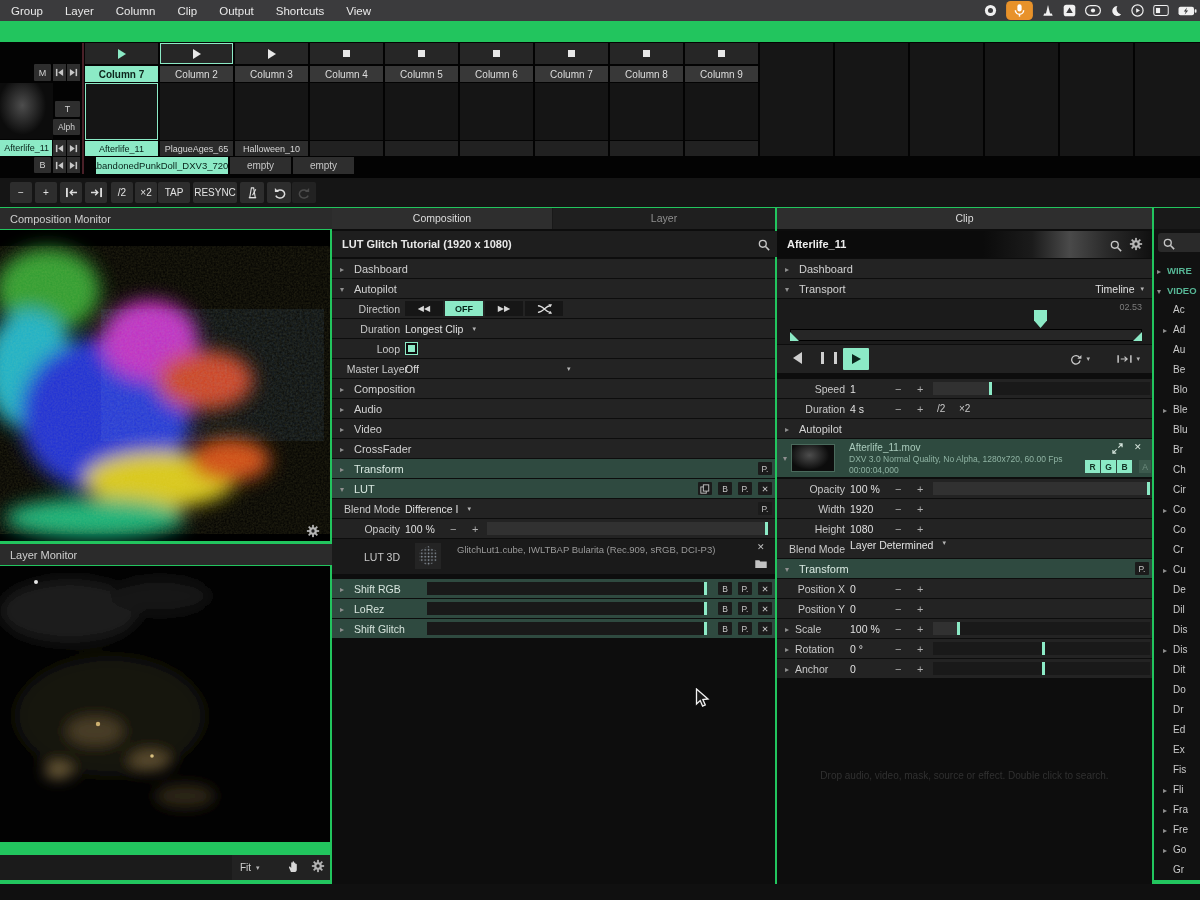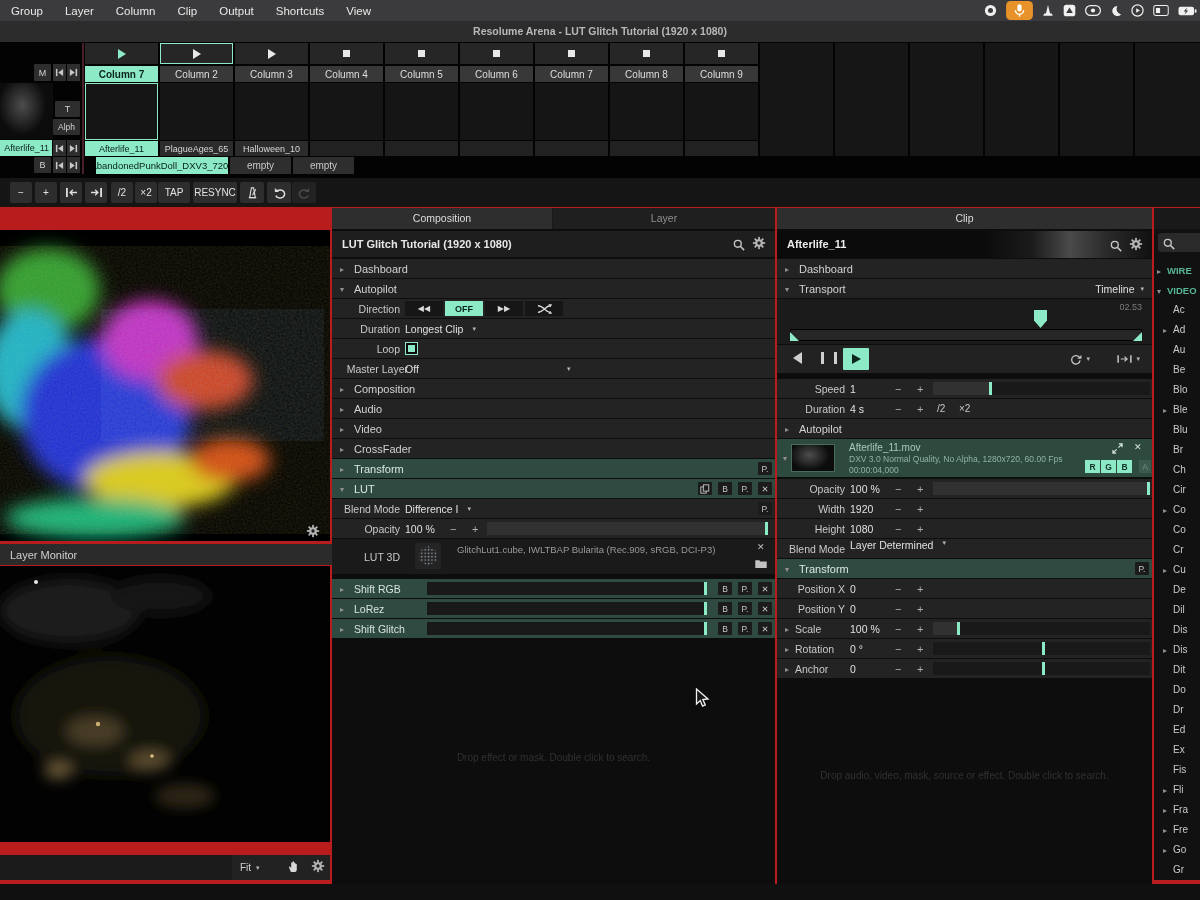--- a/index.html
+++ b/index.html
@@ -1,16 +1,16 @@
 <!DOCTYPE html>
 <html><head>
 <meta charset="utf-8">
 <style>
   html,body{margin:0;padding:0;background:#000;}
-  #app{position:relative;width:1200px;height:900px;overflow:hidden;background:#b91c1c;
+  #app{position:relative;width:1200px;height:900px;overflow:hidden;background:#22c55e;
        font-family:"Liberation Sans",sans-serif;-webkit-font-smoothing:antialiased;cursor:default;}
   .abs{position:absolute;}
   .flex{display:flex;align-items:center;}
   #menubar{left:0;top:0;width:1200px;height:21px;background:#3b3b3d;color:#e9e9e9;font-size:11.5px;}
   .menu-item{padding:0 11px;height:21px;display:flex;align-items:center;}
   #tray{position:absolute;right:3px;top:0;height:21px;display:flex;align-items:center;gap:9px;}
   .tray-ic{display:flex;align-items:center;justify-content:center;}
   #titlebar{left:0;top:21px;width:1200px;height:21px;background:#2c2c2c;color:#b8b8b8;
             font-size:10.5px;font-weight:bold;text-align:center;line-height:21px;}
   #deck{left:0;top:42px;width:1200px;height:136px;background:#030303;overflow:hidden;}
@@ -109,21 +109,20 @@
         <div class="tray-ic">
           <svg viewBox="0 0 19 10" width="19" height="10">
             <rect x="0.5" y="0.8" width="15.5" height="8.4" rx="2" fill="#f0f0f0"></rect>
             <rect x="16.7" y="3.3" width="1.8" height="3.4" rx="0.8" fill="#f0f0f0"></rect>
             <path d="M9 1.6 5.8 5.6h2L6.7 8.4l3.5-4H8.1z" fill="#3b3b3d"></path>
           </svg>
         </div>
       </div>
   </div>
 
-  <div id="titlebar" class="abs">Resolume Arena - LUT Glitch Tutorial (1920 x 1080)</div>
 
   <div id="deck" class="abs">
       <div style="position: absolute; left: 85px; top: 1px; width: 73px; height: 21px; background: rgb(38, 38, 38); display: flex; align-items: center; justify-content: center;">
         <div class="tri-r" style="border-left-color: rgb(140, 234, 198);"></div>
       </div>
       <div style="position: absolute; left: 85px; top: 24px; width: 73px; height: 16px; background: rgb(140, 234, 198);">
         <div class="collbl" style="color: rgb(12, 36, 27); font-weight: bold;">Column 7</div>
       </div>
       <div class="dkcell thumb-afterlife" style="position: absolute; left: 85px; top: 41px; width: 73px; height: 57px; background: rgb(21, 21, 21); box-shadow: rgb(140, 234, 198) 0px 0px 0px 1px inset;"></div>
       <div style="position: absolute; left: 85px; top: 99px; width: 73px; height: 15px; background: rgb(140, 234, 198);">
@@ -298,20 +297,23 @@
         </svg>
       </div>
       <div class="tb" style="left: 292px; width: 24px; opacity: 0.55;">
         <svg viewBox="0 0 14 13" width="13" height="12">
           <path d="M10.5 5A5 4.4 0 1 0 11 9.4" fill="none" stroke="#777" stroke-width="1.6"></path>
           <path d="M12 1v4.5H7.5z" fill="#777"></path>
         </svg>
       </div>
     </div>
 
+  <div class="abs panel-hd" style="left:0;top:208px;width:330px;height:21px;">
+    <span>Composition Monitor</span>
+  </div>
   <div class="abs" style="left:0;top:230px;width:330px;height:311px;background:#000;">
     <svg width="330" height="311" viewBox="0 0 330 311">
       <defs>
         <filter id="blur1">
             <feGaussianBlur stdDeviation="9"></feGaussianBlur>
           </filter>
         <filter id="speck">
             <feTurbulence type="fractalNoise" baseFrequency="0.55" numOctaves="2" seed="7"></feTurbulence>
           <feColorMatrix type="matrix" values="0 0 0 0 0.9  0 0 0 0 0.8  0 0 0 0 0.2  0 0 0 0.8 0"></feColorMatrix>
           </filter>
@@ -393,21 +395,21 @@
             <circle cx="8" cy="8" r="1.9" fill="#1d1d1d"></circle>
           </svg></span>
       </div>
   </div>
 
   <div id="midpanel" class="abs" style="left:332px;top:208px;width:443px;height:676px;background:#0d0d0d;">
     <div class="abs" style="left:0;top:0;width:443px;height:21px;background:#191919;">
       <div class="abs" style="left:0;top:0;width:220px;height:21px;background:#2e2e2e;color:#dcdcdc;font-size:10.5px;text-align:center;line-height:21px;">Composition</div>
       <div class="abs" style="left:221px;top:0;width:222px;height:21px;background:#1f1f1f;color:#8f8f8f;font-size:10.5px;text-align:center;line-height:21px;">Layer</div>
     </div>
-    <div class="abs" style="left:0;top:23px;width:443px;height:26px;background:#1e1e1e;">
+    <div class="abs" style="left:0;top:23px;width:443px;height:26px;background:#1e1e1e;padding-left:25px;">
       <span class="abs" style="left:10px;top:0;line-height:26px;color:#e8e8e8;font-size:11px;font-weight:bold;">LUT Glitch Tutorial (1920 x 1080)</span>
       <span class="abs flex" style="right:30px;top:6px;">
           <span><svg viewBox="0 0 14 14" width="12" height="12">
               <circle cx="5.6" cy="5.6" r="4" fill="none" stroke="#c6c6c6" stroke-width="1.6"></circle>
               <line x1="8.8" y1="8.8" x2="13" y2="13" stroke="#c6c6c6" stroke-width="1.8"></line>
             </svg></span>
         </span>
       <span class="abs flex" style="right:9px;top:5px;">
           <span><svg viewBox="0 0 16 16" width="14" height="14">
               <g fill="#b5b5b5">
@@ -552,21 +554,20 @@
           <span class="arr" style="left: 8px;">▸</span>
           <div class="sectxt" style="color: rgb(215, 228, 221); font-size: 10.5px;">Shift Glitch</div>
           <div style="position: absolute; left: 95px; top: 3px; width: 280px; height: 13px; background: rgb(25, 25, 25);">
             <div style="position: absolute; left: 277px; top: 0px; width: 3px; height: 13px; background: rgb(140, 234, 198);"></div>
           </div>
           <div class="fxbtn" style="left: 426px;">✕</div>
           <div class="fxbtn" style="left: 406px;">P.</div>
           <div class="fxbtn" style="left: 386px;">B</div>
         </div>
       </div>
-    <div class="hint" style="top:544px;">Drop effect or mask. Double click to search.</div>
   </div>
 
   <div id="clippanel" class="abs" style="left:777px;top:208px;width:375px;height:676px;background:#0d0d0d;">
     <div class="abs" style="left:0;top:0;width:375px;height:21px;background:#2e2e2e;color:#dcdcdc;font-size:10.5px;text-align:center;line-height:21px;">Clip</div>
     <div class="abs art-cliptitle" style="left:0;top:23px;width:375px;height:27px;">
       <span class="abs" style="left:10px;top:0;line-height:27px;color:#ececec;font-size:11px;font-weight:bold;">Afterlife_11</span>
       <span class="abs flex" style="right:30px;top:7px;">
           <span><svg viewBox="0 0 14 14" width="12" height="12">
               <circle cx="5.6" cy="5.6" r="4" fill="none" stroke="#c6c6c6" stroke-width="1.6"></circle>
               <line x1="8.8" y1="8.8" x2="13" y2="13" stroke="#c6c6c6" stroke-width="1.8"></line>

